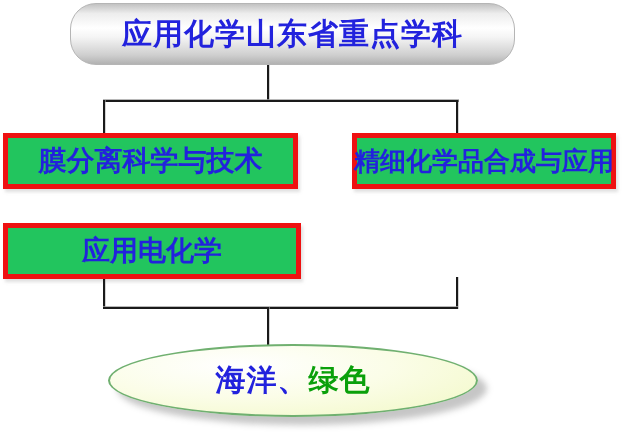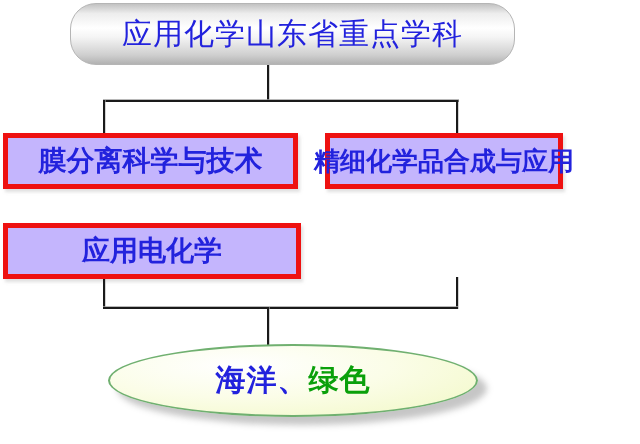--- a/index.html
+++ b/index.html
@@ -10,38 +10,38 @@
   
   .pill{
     position:absolute;left:70px;top:3px;width:445px;height:62px;
     border-radius:26px;
     background:linear-gradient(180deg,#c2c2c2 0%,#ededed 16%,#ffffff 40%,#f5f5f5 55%,#cfcfcf 85%,#b2b2b2 100%);
     border:1px solid #b5b5b5;
     box-sizing:border-box;
     display:flex;align-items:center;justify-content:center;
   }
   .pill .lbl{
-    color:#2222DD;font-size:30px;font-weight:normal;letter-spacing:1px;white-space:nowrap;
+    color:#2222DD;font-size:30px;font-weight:bold;letter-spacing:1px;white-space:nowrap;
   }
   
   .line{position:absolute;background:#1a1a1a;}
   .line.h{height:2px;box-shadow:0 -1px 0 rgba(160,160,160,0.75);}
   .line.v{width:2px;box-shadow:1px 0 0 rgba(175,175,175,0.55);}
   
   .rbox{
-    position:absolute;background:#c4b5fd;border:5px solid #EE1111;box-sizing:border-box;
+    position:absolute;background:#22c55e;border:5px solid #EE1111;box-sizing:border-box;
     display:flex;align-items:center;justify-content:center;
     box-shadow:2px 3px 3px rgba(165,165,165,0.35);
   }
   .rbox .lbl{
     color:#2222DD;font-weight:bold;white-space:nowrap;letter-spacing:0px;
   }
   .box1{left:3px;top:133px;width:295px;height:56px;}
   .box1 .lbl{font-size:28px;}
-  .box3{left:325px;top:133px;width:238px;height:56px;}
+  .box3{left:352px;top:133px;width:264px;height:56px;}
   .box3 .lbl{font-size:26px;}
   .box2{left:3px;top:223px;width:298px;height:56px;}
   .box2 .lbl{font-size:28px;}
   .box4{left:343px;top:221px;width:293px;height:56px;}
   .box4 .lbl{font-size:28px;}
   
   .ellipse{
     position:absolute;left:108px;top:344px;width:370px;height:73px;
     border-radius:50%;
     border:2px solid #70B070;box-sizing:border-box;

